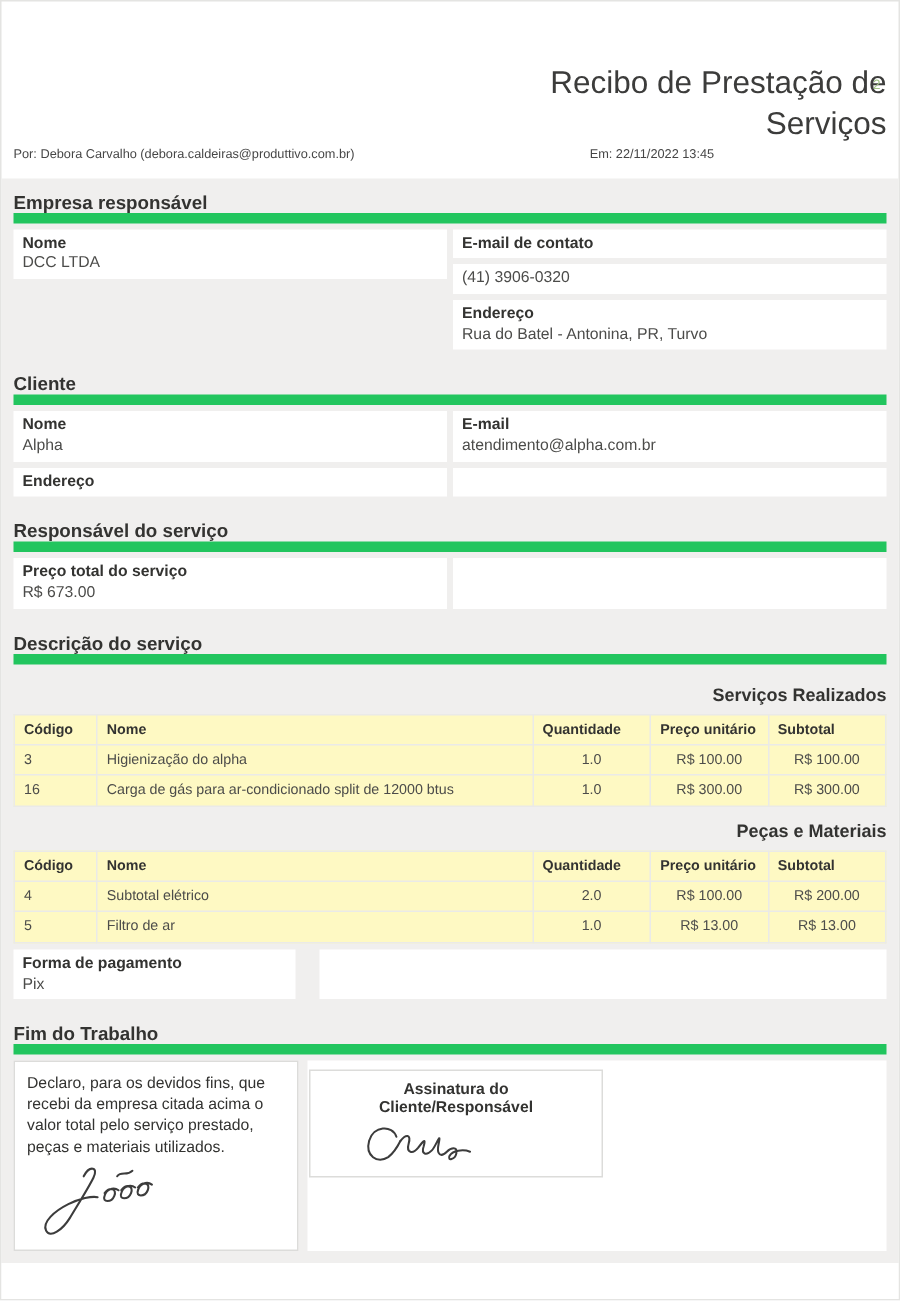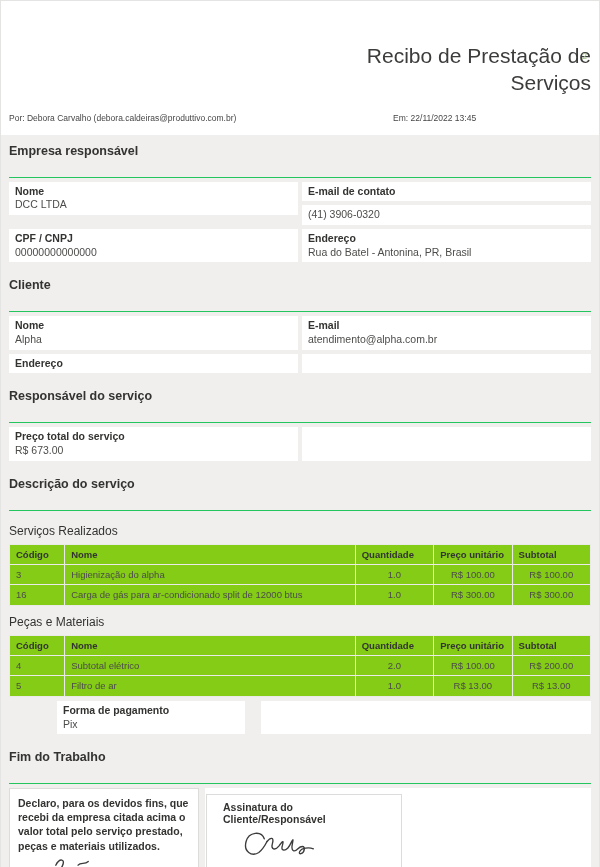--- a/index.html
+++ b/index.html
@@ -11,63 +11,63 @@
     border: 1px solid #e4e4e2;
     font-family: "Liberation Sans", sans-serif;
     display: flex; flex-direction: column;
     position: relative;
     color: #3f3f3f;
   }
   
   .doc-header { padding: 42px 8px 12px; position: relative; }
   .doc-title { text-align: right; font-size: 21px; line-height: 1.28; color: #3c3c3b; font-weight: 400; }
   .page-num { position: absolute; top: 50px; right: 12px; font-size: 9px; color: #a2c487; }
-  .byline { display: flex; margin-top: 16px; font-size: 8.5px; color: #464646; }
+  .byline { display: flex; margin-top: 0; font-size: 8.5px; color: #464646; }
   .byline .by { width: 66%; }
   
   .body-area { background: #f0efee; padding: 0 8px 8px; }
   .section-header {
     font-size: 12.5px; font-weight: bold; color: #333331;
-    padding: 9px 0 19px; border-bottom: 1px solid #22c55e; margin-bottom: 4px;
+    padding: 9px 0 0; border-bottom: 7px solid #22c55e; margin-bottom: 4px;
   }
   .cols { display: flex; gap: 4px; }
   .col { flex: 1; display: flex; flex-direction: column; gap: 4px; }
   .col .grow { flex: 1; }
   .grid2 { display: grid; grid-template-columns: 1fr 1fr; gap: 4px; }
   .cell { background: #ffffff; padding: 3px 6px; }
   .cell .label { font-weight: bold; font-size: 10.5px; line-height: 1.3; color: #333331; }
   .cell .value { font-size: 10.5px; line-height: 1.3; color: #4c4c4a; min-height: 13px; }
   .section-gap { height: 7px; }
   
-  .table-title { font-size: 12px; font-weight: normal; color: #333331; padding: 9px 0 6px; }
-  table.items { width: 100%; border-collapse: collapse; background: #84cc16; }
+  .table-title { font-size: 12px; font-weight: bold; color: #333331; padding: 9px 0 6px; text-align: right; }
+  table.items { width: 100%; border-collapse: collapse; background: #fef9c3; }
   table.items th, table.items td {
     border: 1px solid #eaeae8; padding: 4px 6px;
     font-size: 9.5px; line-height: 1.2;
   }
   table.items th { font-weight: bold; color: #333331; text-align: left; }
   table.items td { color: #4c4c4a; }
   th.num, td.num { text-align: center; }
   col.c-code { width: 9.5%; } col.c-name { width: 50%; }
   col.c-qty { width: 13.5%; } col.c-unit { width: 13.5%; } col.c-sub { width: 13.5%; }
   
-  .payment-row { display: flex; gap: 16px; margin-top: 4px; margin-left: 48px; }
+  .payment-row { display: flex; gap: 16px; margin-top: 4px; }
   .payment-row .left { flex: 0 0 188px; }
   .payment-row .right { flex: 1; background: #fff; }
   
   .sig-row { display: flex; gap: 6px; min-height: 112px; align-items: stretch; }
   .decl-box {
     flex: 0 0 190px; background: #fff; border: 1px solid #dcdcda; padding: 7px 8px;
   }
-  .decl-text { font-weight: bold; font-size: 10.5px; line-height: 1.35; color: #333331; }
+  .decl-text { font-weight: normal; font-size: 10.5px; line-height: 1.35; color: #333331; }
   .sig-svg { display: block; margin: 2px 0 0 4px; }
   .sig-area { flex: 1; background: #fff; }
   .sig-box {
-    width: 196px; height: 92px; border: 1px solid #dcdcda; background: #fff;
-    margin: 6px 0 0 1px; padding: 6px 16px;
+    width: 196px; height: 72px; border: 1px solid #dcdcda; background: #fff;
+    margin: 6px 0 0 1px; padding: 6px 16px; text-align: center;
   }
   .sig-box .label { font-weight: bold; font-size: 10.5px; color: #333331; }
   
   .bottom-space { flex: 1; background: #fff; }
 </style>
 </head>
 <body>
 
 <div class="page">
 
@@ -86,35 +86,31 @@
   <div class="body-area">
 
     <div class="section-header">Empresa responsável</div>
     <div class="cols">
       <div class="col">
         <div class="cell">
           <div class="label">Nome</div>
           <div class="value">DCC LTDA</div>
         </div>
         <div class="grow"></div>
-        <div class="cell">
-          <div class="label">CPF / CNPJ</div>
-          <div class="value">00000000000000</div>
-        </div>
       </div>
       <div class="col">
         <div class="cell">
           <div class="label">E-mail de contato</div>
         </div>
         <div class="cell">
           <div class="value">(41) 3906-0320</div>
         </div>
         <div class="cell">
           <div class="label">Endereço</div>
-          <div class="value">Rua do Batel - Antonina, PR, Brasil</div>
+          <div class="value">Rua do Batel - Antonina, PR, Turvo</div>
         </div>
       </div>
     </div>
 
     <div class="section-gap"></div>
 
     <div class="section-header">Cliente</div>
     <div class="grid2">
       <div class="cell">
         <div class="label">Nome</div>

